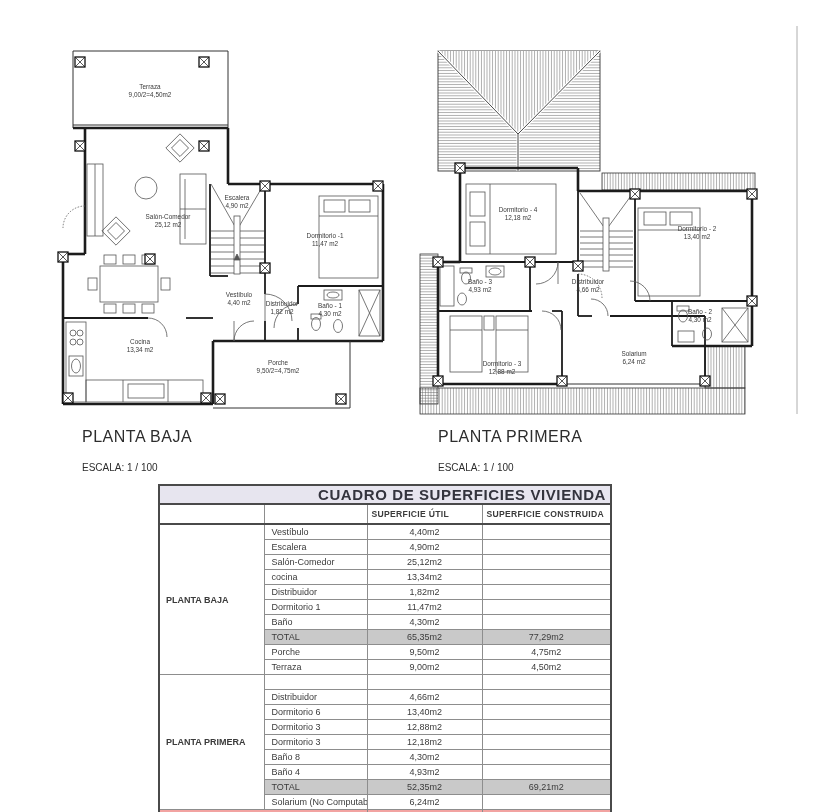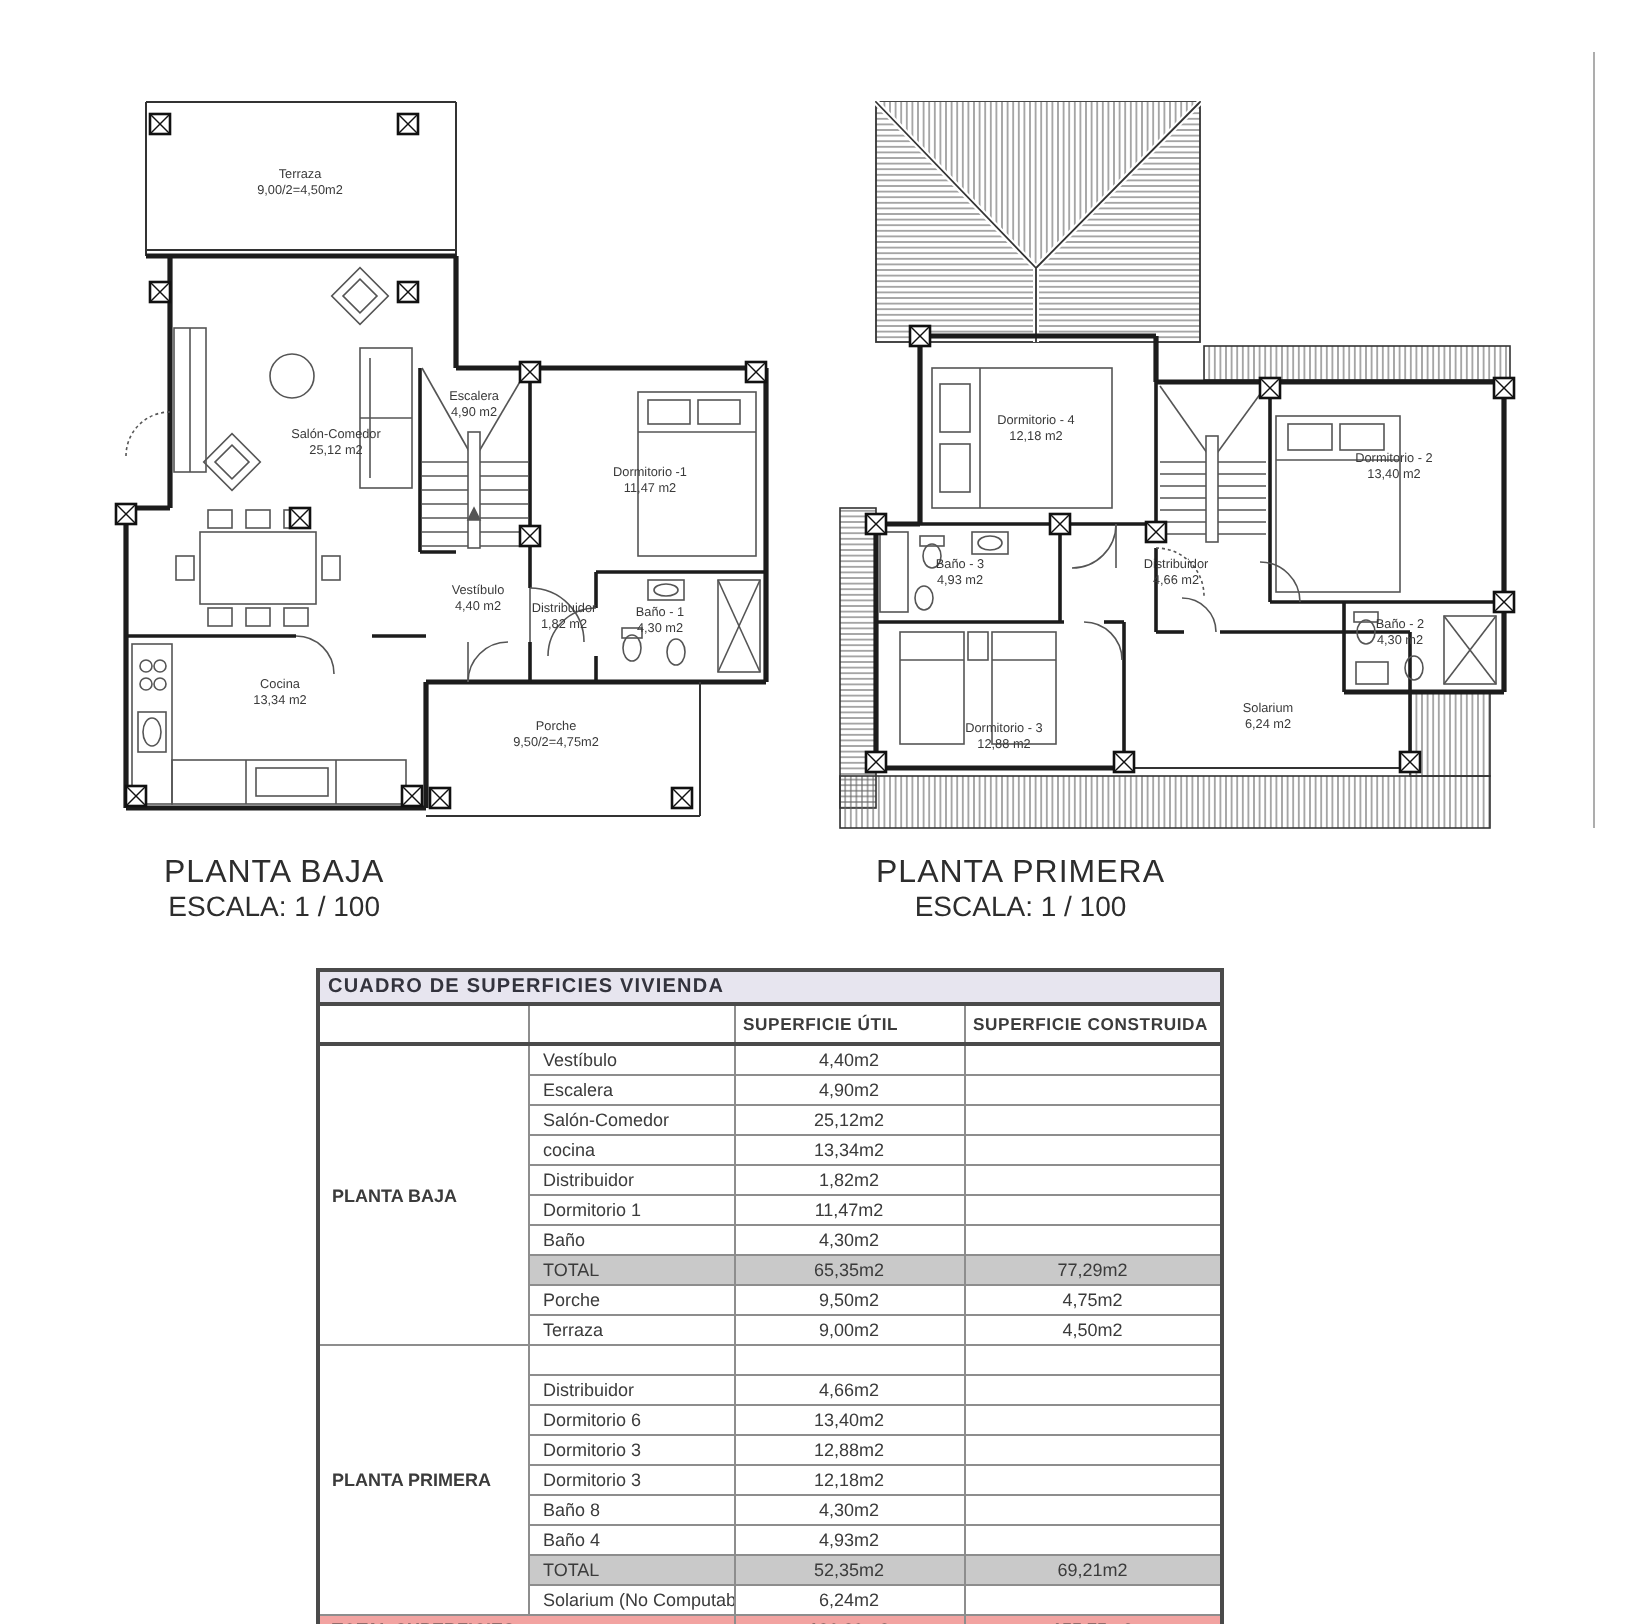--- a/index.html
+++ b/index.html
@@ -7,33 +7,33 @@
     width:814px;height:812px;position:relative;background:#ffffff;
     font-family:"Liberation Sans", sans-serif;color:#3a3a3a;overflow:hidden;
   }
   .plan-svg{position:absolute;}
   #plan-baja-svg{left:28px;top:16px;}
   #plan-primera-svg{left:410px;top:16px;}
   .plan-caption{position:absolute;line-height:1.1;}
   #caption-baja{left:82px;top:428px;}
   #caption-primera{left:438px;top:428px;}
   .plan-caption .t{font-size:16px;letter-spacing:.5px;color:#2d2d2d;}
-  .plan-caption .s{font-size:14px;color:#2d2d2d;margin-top:0;text-align:center;}
+  .plan-caption .s{font-size:10px;color:#2d2d2d;margin-top:16px;}
   svg text{font-family:"Liberation Sans", sans-serif;fill:#3a3a3a;font-size:6.4px;text-anchor:middle;}
 
   table#surface-table{
     position:absolute;left:158px;top:484px;width:452px;
     border-collapse:collapse;table-layout:fixed;
     font-size:9px;color:#3b3b3b;border:2px solid #4a4a4a;
   }
   #surface-table td,#surface-table th{
     border:1px solid #8d8d8d;height:14px;padding:0 4px;overflow:hidden;white-space:nowrap;
   }
   #surface-table .title-row th{
-    background:#e7e5ef;font-weight:bold;font-size:10px;text-align:left;
+    background:#e7e5ef;font-weight:bold;font-size:15px;text-align:right;
     letter-spacing:.6px;border-bottom:2px solid #4a4a4a;height:15px;color:#33333d;
   }
   #surface-table .head-row th{
     font-weight:bold;text-align:left;font-size:8.6px;height:18px;
     border-bottom:2px solid #4a4a4a;letter-spacing:.3px;
   }
   .section-label{text-align:left;font-weight:bold;vertical-align:middle;padding-left:6px !important;}
   .name-cell{text-align:left;padding-left:7px !important;}
   .val-cell{text-align:center;}
   tr.total-row td{background:#c9c9c9;font-weight:normal;}

